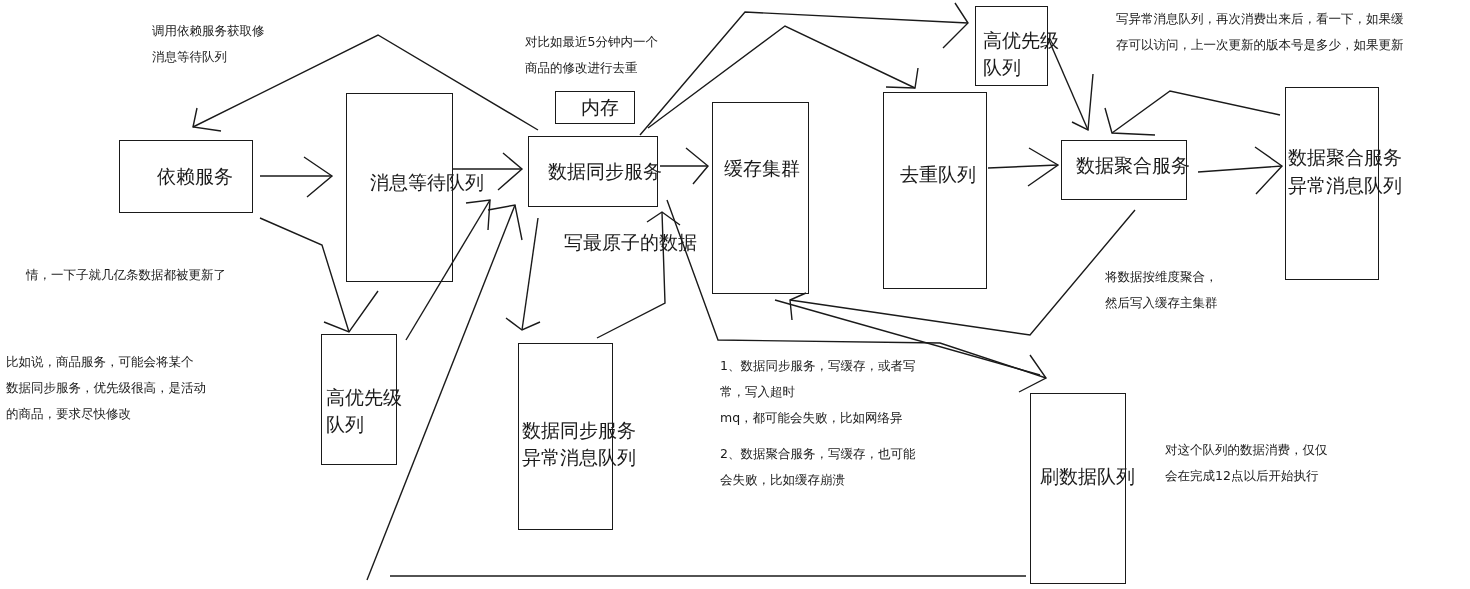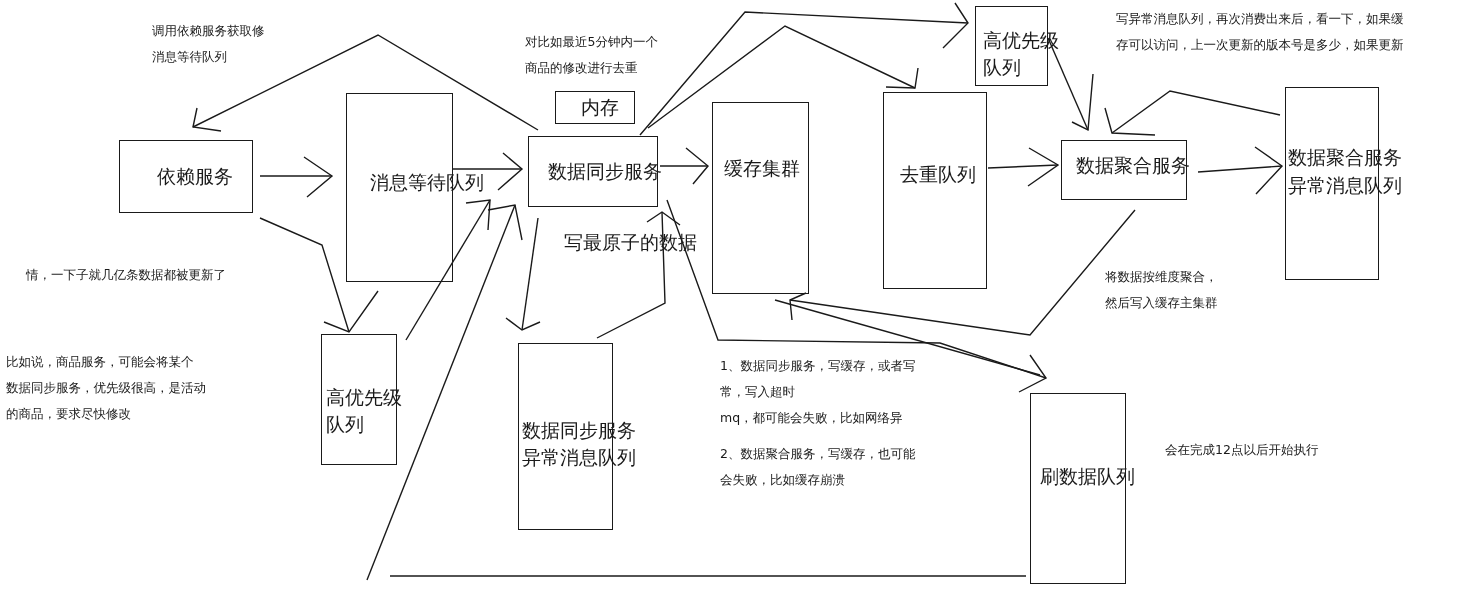--- a/index.html
+++ b/index.html
@@ -147,14 +147,15 @@
 <div class="note" style="left:720px;top:353px;">
   <div>1、数据同步服务，写缓存，或者写</div>
   <div>常，写入超时</div>
   <div>mq，都可能会失败，比如网络异</div>
   <div style="height:10px;"></div>
   <div>2、数据聚合服务，写缓存，也可能</div>
   <div>会失败，比如缓存崩溃</div>
 </div>
 
 <div class="note" style="left:1165px;top:437px;">
+  <div>对这个队列的数据消费，仅仅</div>
   <div>会在完成12点以后开始执行</div>
 </div>
 
 </body></html>

